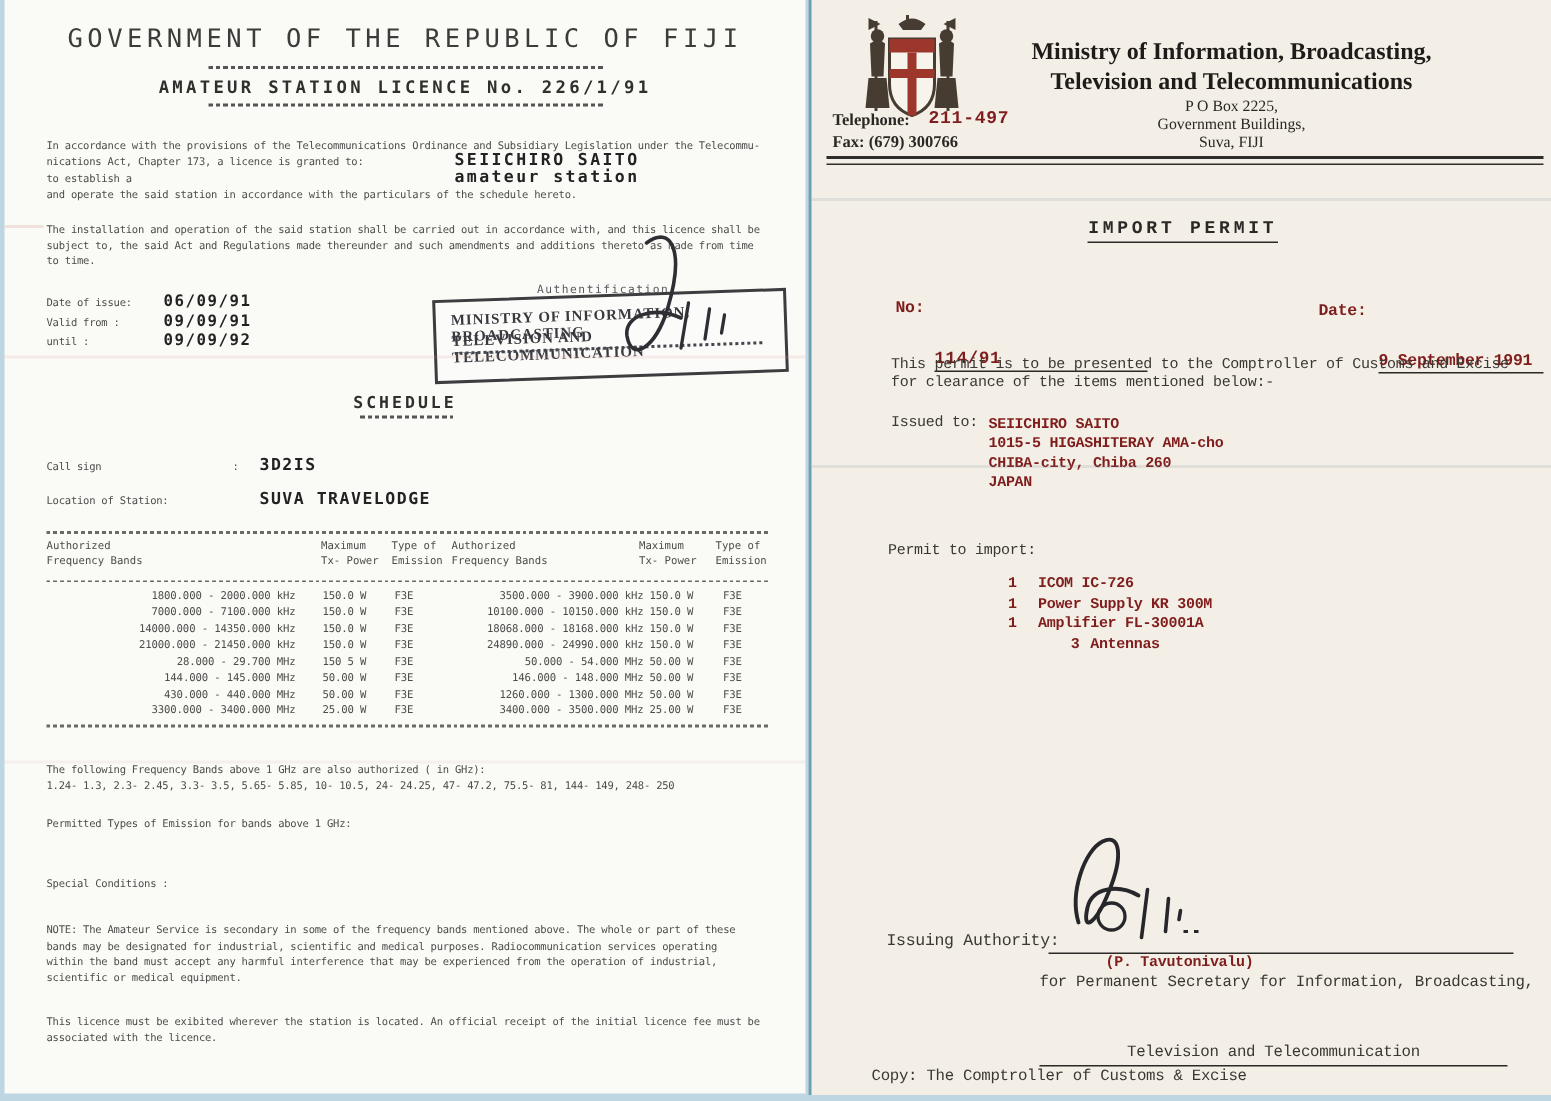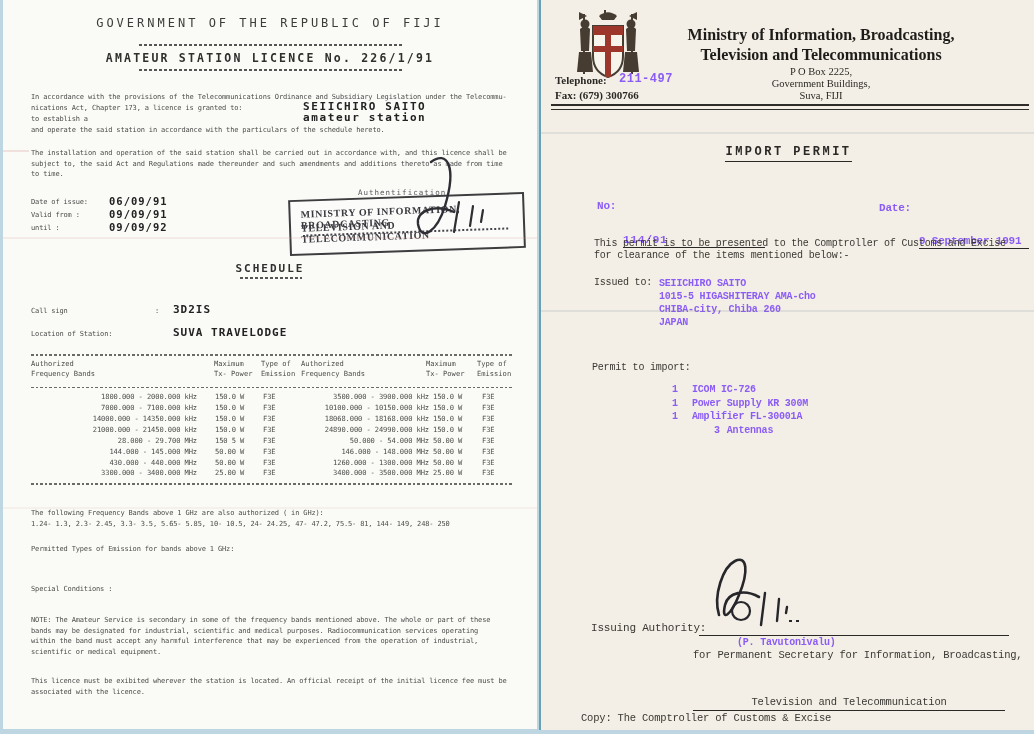--- a/index.html
+++ b/index.html
@@ -6,21 +6,21 @@
   #scan{position:relative;width:1034px;height:734px;background:#bed5e2;overflow:hidden;
         font-family:"DejaVu Sans Mono",monospace;}
   
   #page-left{position:absolute;left:3px;top:0;width:534px;height:729px;background:#fafaf7;color:#4c4c4a;}
   #page-right{position:absolute;left:539px;top:0;width:495px;height:730px;background:#f3efe6;color:#2e2c29;
         border-left:2px solid #68a0b4;}
   .abs{position:absolute;}
   .pre{white-space:pre-line;}
   
   .lp-body{font-size:7px;letter-spacing:-0.15px;line-height:10.6px;}
-  .lp-title{font-size:12px;letter-spacing:3px;color:#3c3c3a;}
+  .lp-title{font-size:17px;letter-spacing:3px;color:#3c3c3a;}
   .lp-lic{font-size:11.5px;letter-spacing:2.2px;font-weight:bold;color:#2f2f2d;}
   .lp-bold-big{font-size:11px;font-weight:bold;letter-spacing:1.6px;color:#222;}
   .lp-date-val{font-size:10.5px;font-weight:bold;letter-spacing:1px;color:#222;}
   .dashrule{height:1.6px;background:repeating-linear-gradient(90deg,#6a6a68 0 2.6px,transparent 2.6px 4.6px);}
   .dash-center{height:1.6px;background:repeating-linear-gradient(90deg,#555 0 3px,transparent 3px 5px);}
   
   #stamp{border:2px solid #3d3d3f;transform:rotate(-2deg);background:rgba(255,255,255,0.25);}
   .stamp-serif{font-family:"Liberation Serif",serif;font-weight:bold;font-size:10px;letter-spacing:0.6px;color:#39393f;}
   .stamp-auth{font-size:7.5px;color:#5a5a60;letter-spacing:1px;font-family:"DejaVu Sans Mono",monospace;}
   .dotline{border-bottom:2px dotted #45454b;}
@@ -31,21 +31,21 @@
   .tc2{left:184px;}
   .tc3{left:232px;}
   .tc4{left:246px;width:152px;text-align:right;}
   .tc5{left:402px;}
   .tc6{left:451px;}
   .thead{font-size:7.1px;line-height:10.5px;}
   
   .rp-serif-big{font-family:"Liberation Serif",serif;font-weight:bold;font-size:16px;color:#1e1c19;}
   .rp-serif-sm{font-family:"Liberation Serif",serif;font-size:10.5px;color:#2a2824;}
   .rp-serif-contact{font-family:"Liberation Serif",serif;font-weight:bold;font-size:11px;color:#2a2824;}
-  .rp-mono{font-family:"Liberation Mono",monospace;font-size:10px;letter-spacing:-0.2px;font-weight:bold;color:#8b5cf6;}
+  .rp-mono{font-family:"Liberation Mono",monospace;font-size:10px;letter-spacing:-0.2px;font-weight:bold;color:#7f1d1d;}
   .rp-mono-reg{font-family:"Liberation Mono",monospace;font-size:10px;letter-spacing:-0.2px;color:#3a3833;}
   .rp-title{font-family:"Liberation Mono",monospace;font-size:12px;font-weight:bold;letter-spacing:2.5px;
             border-bottom:1.5px solid #2b2926;padding-bottom:2px;color:#2b2926;}
   .ul{border-bottom:1.3px solid #2b2926;margin-top:35px;}
   .dblrule{border-top:2.2px solid #2f2d29;border-bottom:1.2px solid #2f2d29;height:3px;}
   
   .crease{background:rgba(214,160,150,0.28);height:2px;}
   .crease-grey{background:rgba(120,130,140,0.15);height:2px;}
 </style>
 </head>

